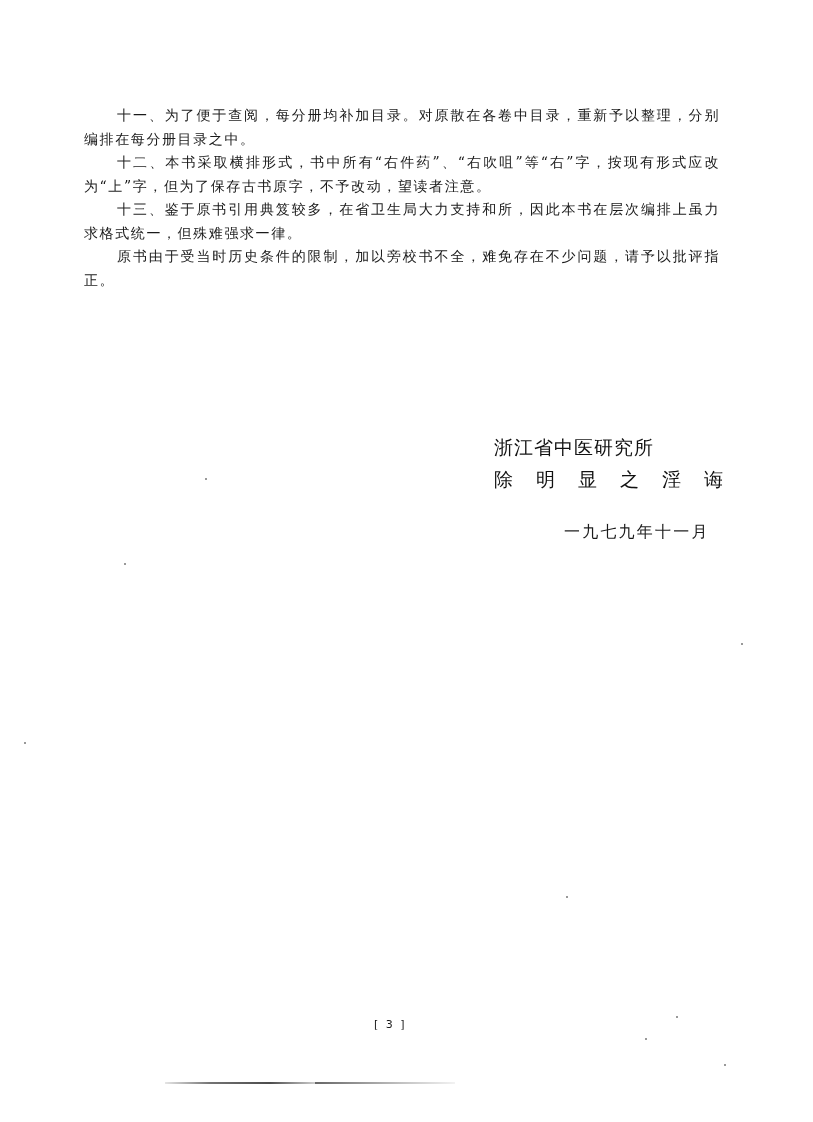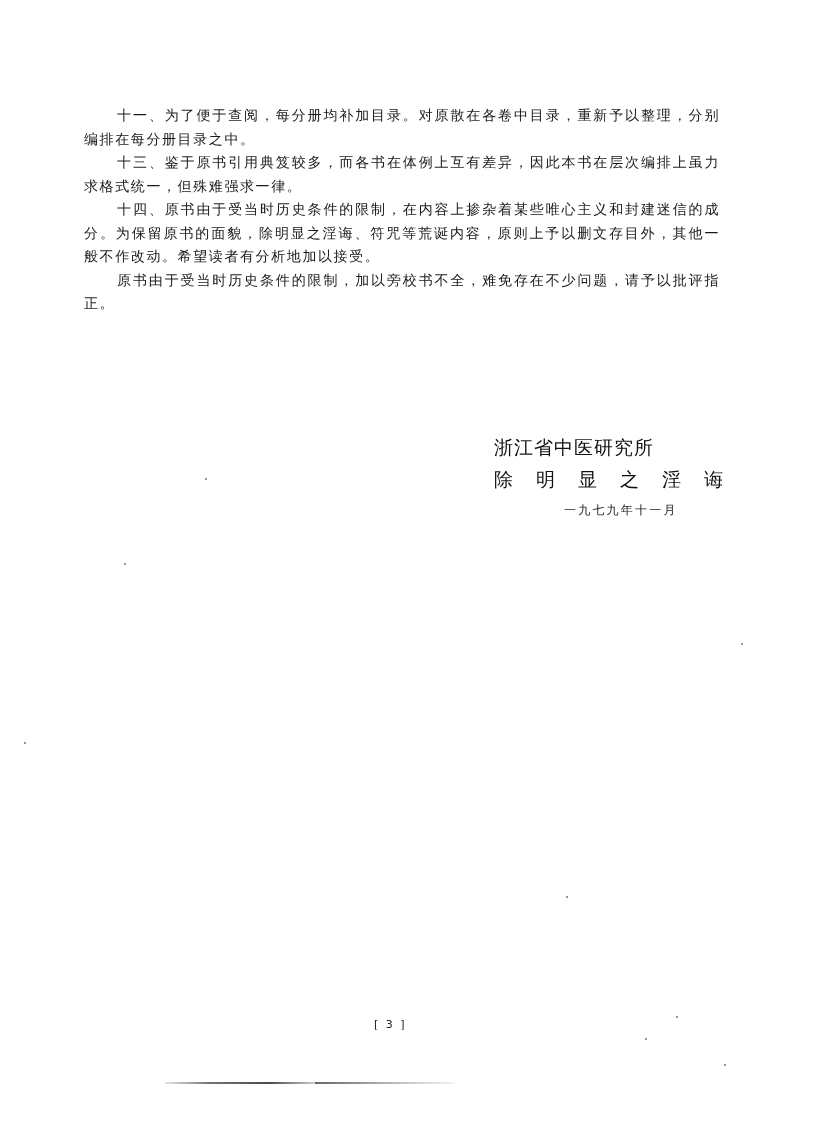--- a/index.html
+++ b/index.html
@@ -28,22 +28,22 @@
     left: 494px;
     font-family: "DejaVu Sans", "Liberation Sans", sans-serif;
     font-size: 19px;
     color: #111;
     white-space: nowrap;
   }
   .sig1 { top: 435px; letter-spacing: 1px; }
   .sig2 { top: 467px; letter-spacing: 23px; }
   .date {
     position: absolute;
-    left: 564px; top: 502px;
-    font-size: 12px;
+    left: 564px; top: 522px;
+    font-size: 16px;
     letter-spacing: 2.2px;
     white-space: nowrap;
   }
   .page-num {
     position: absolute;
     left: 374px; top: 1018px;
     font-family: "DejaVu Sans", "Liberation Sans", sans-serif;
     font-size: 11px;
     letter-spacing: 2px;
   }
@@ -60,22 +60,22 @@
     background: linear-gradient(90deg, rgba(0,0,0,0.6), rgba(0,0,0,0.25) 60%, rgba(0,0,0,0.05));
   }
   .speck { position: absolute; width: 2px; height: 2px; background: #777; border-radius: 50%; }
 </style>
 </head>
 <body>
 
 <div class="page">
   <div class="body-text">
     <p class="para">十一、为了便于查阅，每分册均补加目录。对原散在各卷中目录，重新予以整理，分别编排在每分册目录之中。</p>
-    <p class="para">十三、鉴于原书引用典笈较多，而各书在体例上互有差异，因此本书在层次编排上虽力求格式统一，但殊难强求一律。</p>
-    <p class="para">十四、原书由于受当时历史条件的限制，在内容上掺杂着某些唯心主义和封建迷信的成分。为保留原书的面貌，除明显之淫诲、符咒等荒诞内容，原则上予以删文存目外，其他一般不作改动。希望读者有分析地加以接受。</p>
+    <p class="para">十二、本书采取横排形式，书中所有“右件药”、“右吹咀”等“右”字，按现有形式应改为“上”字，但为了保存古书原字，不予改动，望读者注意。</p>
+    <p class="para">十三、鉴于原书引用典笈较多，在省卫生局大力支持和所，因此本书在层次编排上虽力求格式统一，但殊难强求一律。</p>
     <p class="para">原书由于受当时历史条件的限制，加以旁校书不全，难免存在不少问题，请予以批评指正。</p>
   </div>
 
   <div class="sig sig1">浙江省中医研究所</div>
   <div class="sig sig2">除明显之淫诲</div>
   <div class="date">一九七九年十一月</div>
 
   <div class="page-num">[ 3 ]</div>
 
   <div class="scan-line"></div>

